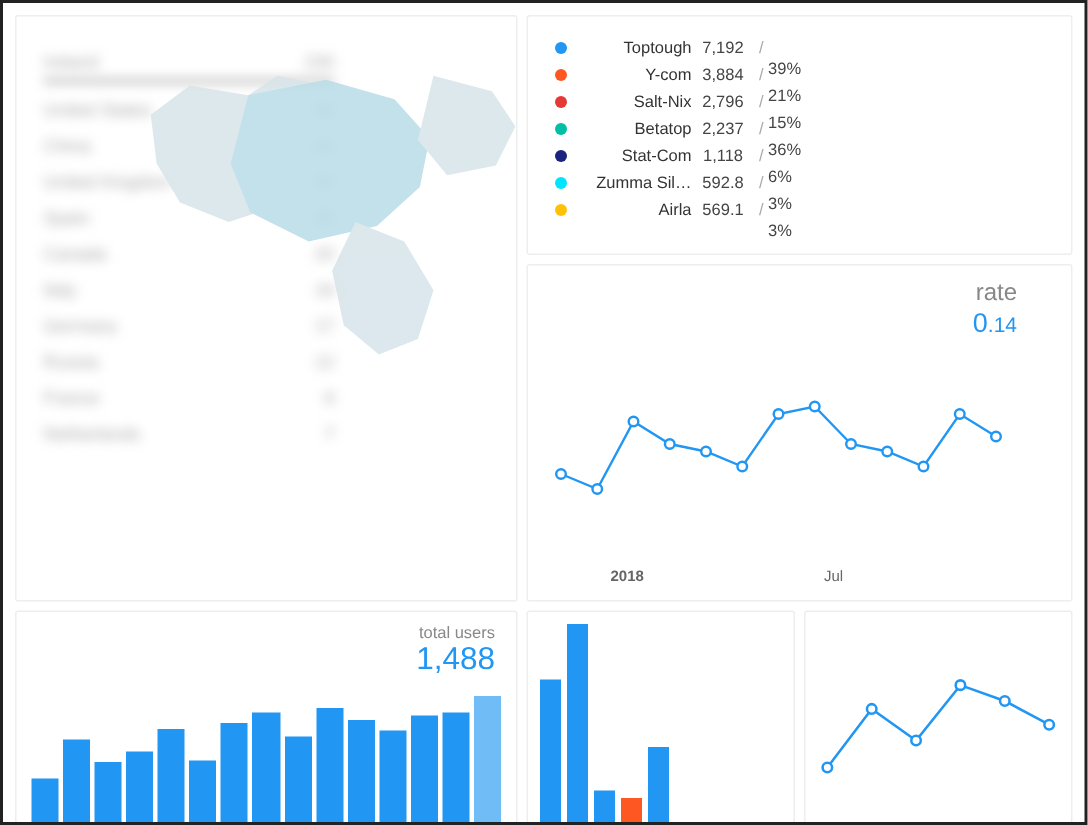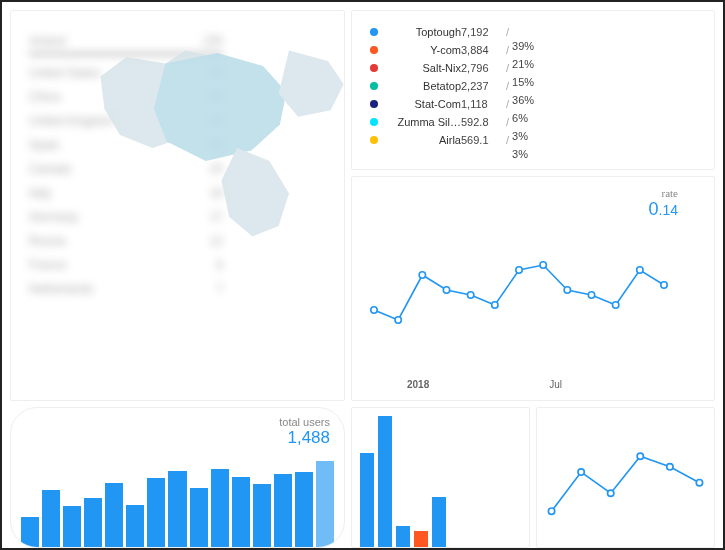--- a/index.html
+++ b/index.html
@@ -31,43 +31,43 @@
   .donut-card { display: flex; padding: 12px 8px; }
   .donut-wrap { width: 120px; display:flex; flex-direction:column; align-items:center; justify-content:center;}
   .donut { transform: rotate(-90deg); }
   .donut-center { text-align:center; margin-top:-72px;}
   .donut-total-label { font-size:10px; color:#888;}
   .donut-total-val { font-size:20px; font-weight:600; color:#222;}
   .legend { flex:1; padding-left:10px; font-size:11px; color:#333;}
   .legend-row { display:flex; align-items:center; height:18px;}
   .legend-dot { width:8px; height:8px; border-radius:50%; margin-right:8px; flex-shrink:0;}
   .legend-name { width:75px; white-space:nowrap; overflow:hidden; text-overflow:ellipsis;text-align:right;}
-  .legend-val { width:42px; text-align:left; color:#444;}
+  .legend-val { width:42px; text-align:center; color:#444;}
   .legend-sep { margin: 0 3px; color:#aaa;}
   .legend-pct { color:#444;margin-top:28px;}
   
   .rate-card { padding: 10px 12px 6px 12px; }
   .rate-head { text-align:right; padding-right:24px; }
-  .rate-label { font-size:11px; color:#888;font-family:Liberation Serif, serif;}
+  .rate-label { font-size:16px; color:#888;}
   .rate-val { font-size:18px; color:#2196f3; }
   .rate-val .dec { font-size:14px;margin-top:17px;}
   .axis-labels { position:absolute; bottom:10px; left:0; right:0; display:flex; font-size:10px; color:#666;}
   .axis-labels span:first-child{ margin-left:55px; font-weight:600;}
   .axis-labels span:last-child{ margin-left:120px;}
   
   .map-card { filter: blur(0); }
   .map-list { padding:18px 18px; font-size:12px; color:#aaa; filter:blur(4px); width:230px;}
   .map-list-row { display:flex; justify-content:space-between; height:24px; align-items:center;}
   .map-svg { position:absolute; right:-10px; top:20px; width:260px; opacity:0.85;}
   
   .bottom-row { grid-column: 1 / span 2; display:grid; grid-template-columns: 335px 1fr 1fr; gap:6px;}
-  .bars-card { padding: 8px 10px 0 10px; display:flex; flex-direction:column;border-radius:27px;}
+  .bars-card { padding: 8px 10px 0 10px; display:flex; flex-direction:column;}
   .bars-head { text-align:right; padding-right:4px;}
   .bars-label { font-size:11px; color:#888;}
-  .bars-val   { font-size:17px; color:#2196f3;}
+  .bars-val   { font-size:21px; color:#2196f3;}
   .bar-area { flex:1; display:flex; align-items:flex-end; gap:3px; padding-top:6px;}
   .bar { background:#2196f3; flex:1; }
   .bar.hl { background:#bde2fb; position:relative;}
   .bar.hl::after{content:"";position:absolute;inset:0;background:#2196f3;opacity:.5;}
   .mini-bar-area { display:flex; align-items:flex-end; gap:4px; height:100%; padding:8px 8px 0 8px;}
   .mini-bar { width:14px; background:#2196f3;}
   .mini-bar.orange { background:#ff5722;}
   .spark-card { padding:4px; }
 </style>
 </head>

